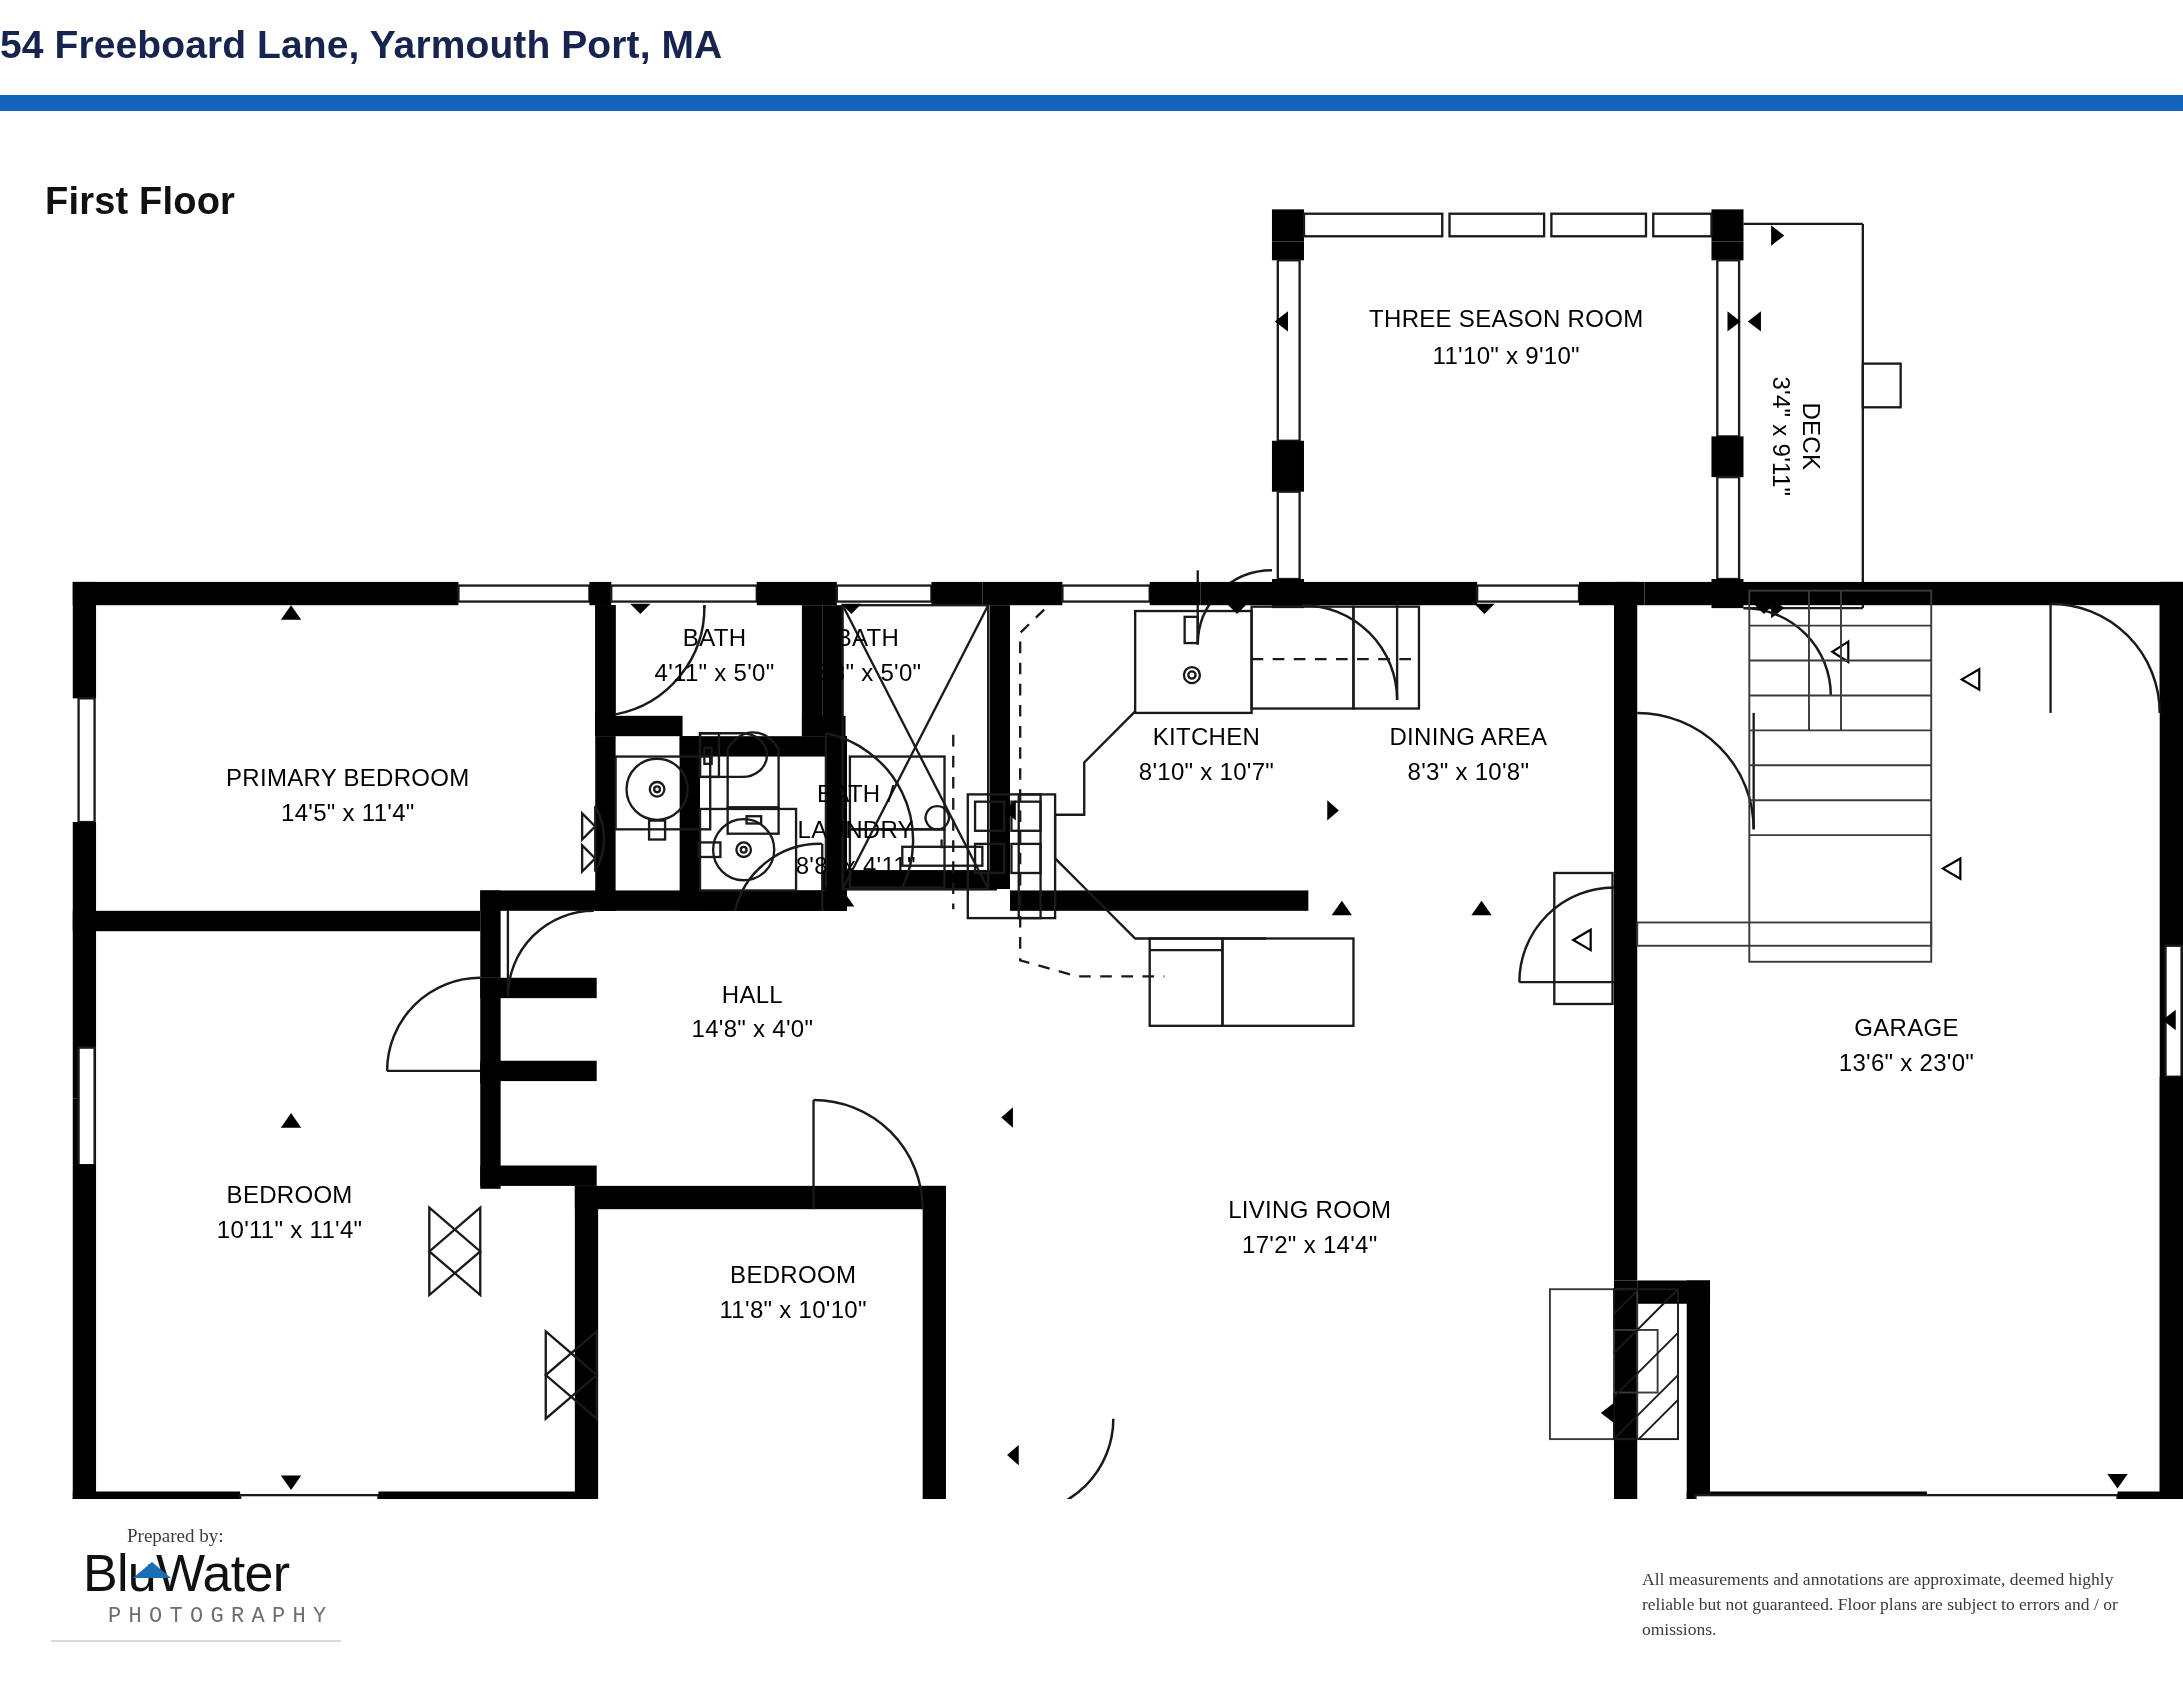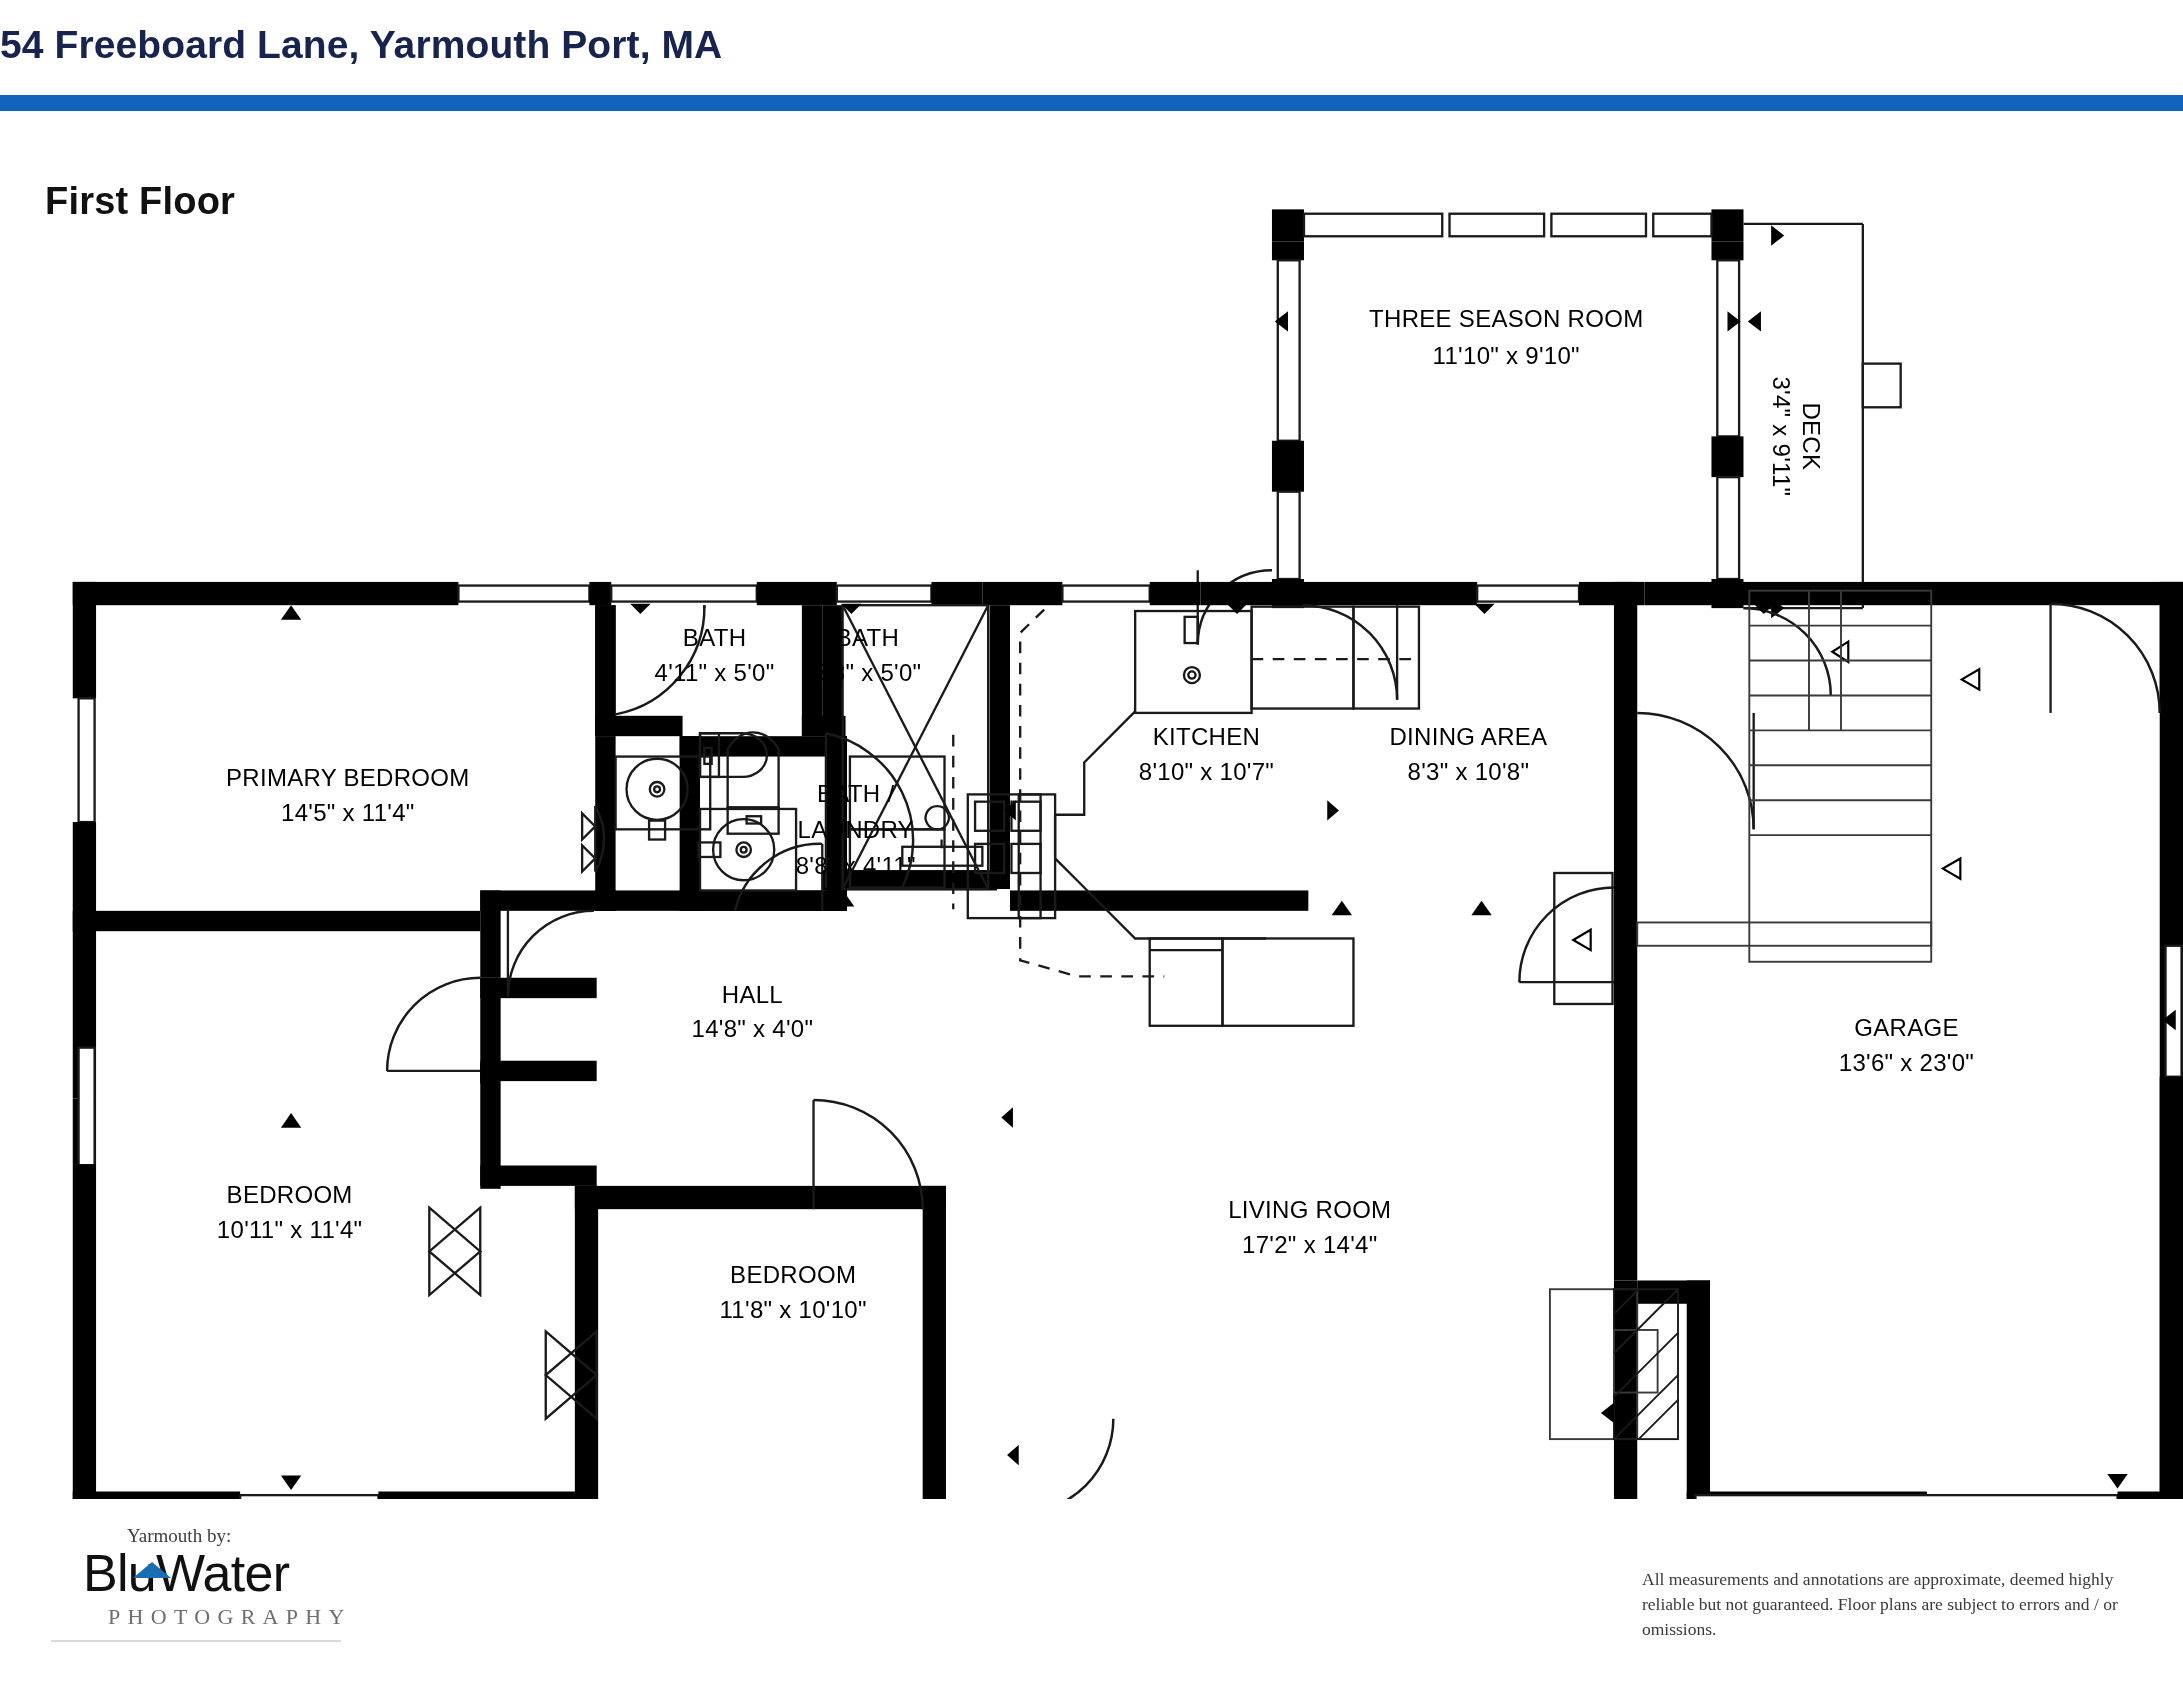--- a/index.html
+++ b/index.html
@@ -118,21 +118,21 @@
     border-left: 19px solid transparent;
     border-right: 19px solid transparent;
     border-bottom: 16px solid #1a6fb4;
   }
   #logo-sub {
     position: absolute;
     left: 57px; top: 57px;
     font-size: 22px;
     color: #6e6e6e;
     letter-spacing: 7.3px;
-    font-family: Liberation Serif, serif;
+    font-family: Liberation Mono, monospace;
     font-weight: 300;
   }
   #logo-underline {
     position: absolute;
     left: 0px; top: 93px;
     width: 290px; height: 2.2px;
     background: #d9d9d9;
   }
   #disclaimer {
     position: absolute;
@@ -497,21 +497,21 @@
     <text class="room-dim" x="1800" y="1562">17'2" x 14'4"</text>
 
     <text class="room-label" x="2620" y="1264">GARAGE</text>
     <text class="room-dim" x="2620" y="1312">13'6" x 23'0"</text>
   </g>
 
 </svg>
 </div>
 
 <div id="footer">
-  <div id="prepared-by">Yarmouth by:</div>
+  <div id="prepared-by">Prepared by:</div>
   <div id="logo-block">
     <div id="logo-wordmark">BluWater</div>
     <div id="logo-roof"></div>
     <div id="logo-sub">PHOTOGRAPHY</div>
     <div id="logo-underline"></div>
   </div>
   <div id="disclaimer">All measurements and annotations are approximate, deemed highly reliable but not guaranteed. Floor plans are subject to errors and / or omissions.</div>
 </div>
 
 

